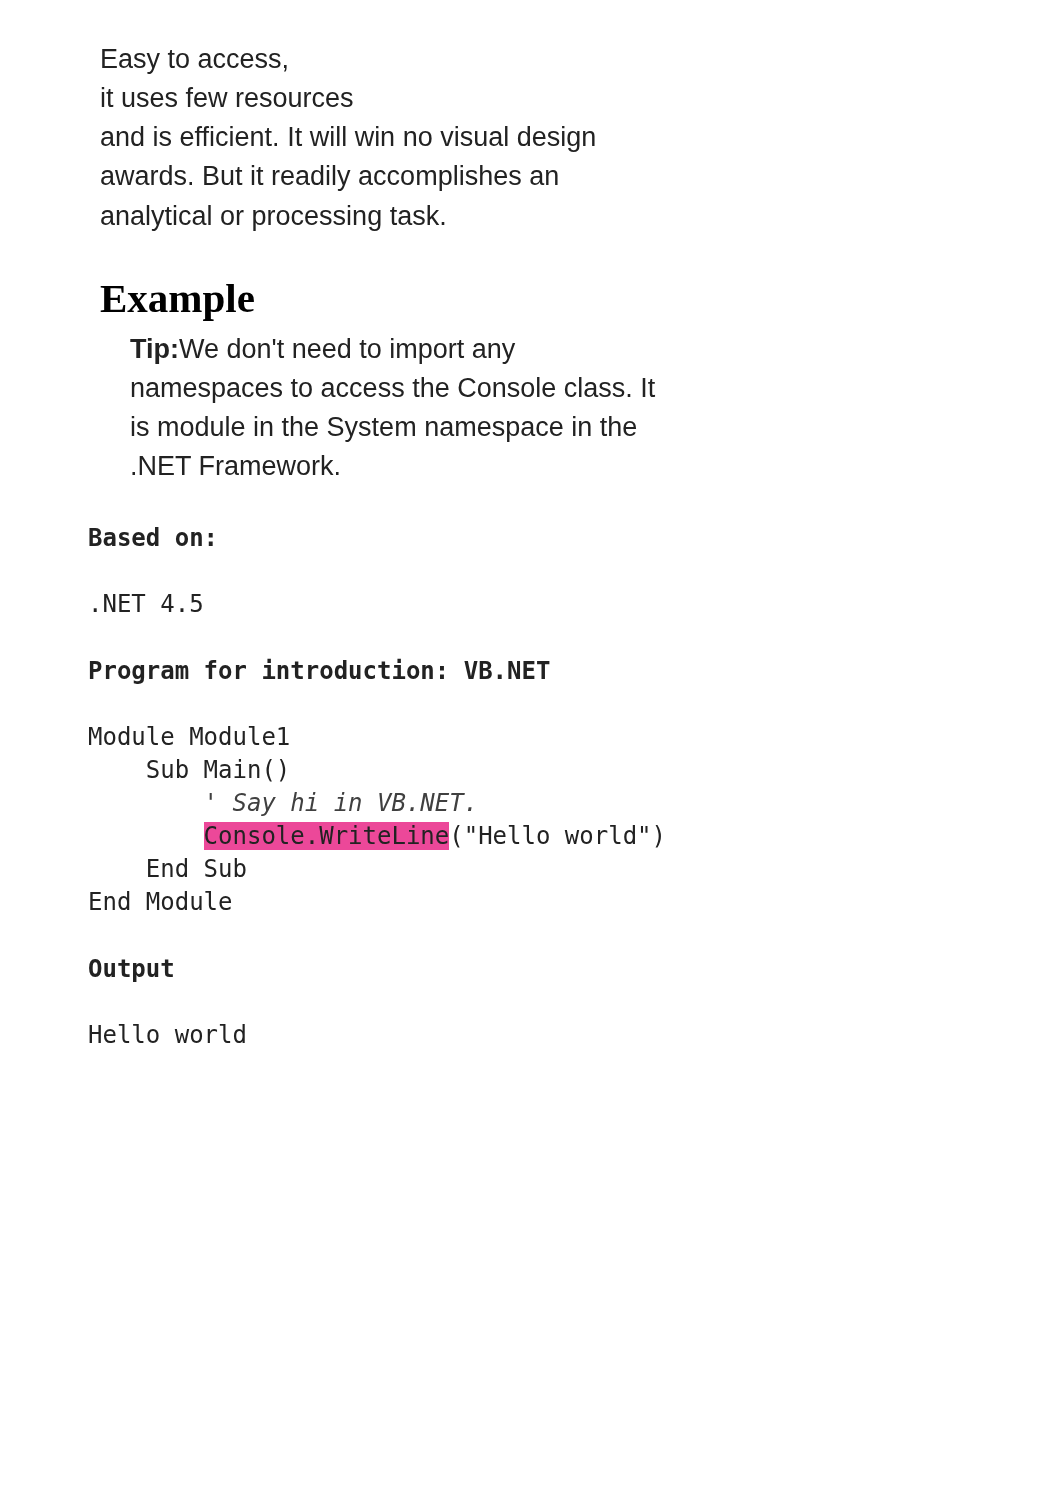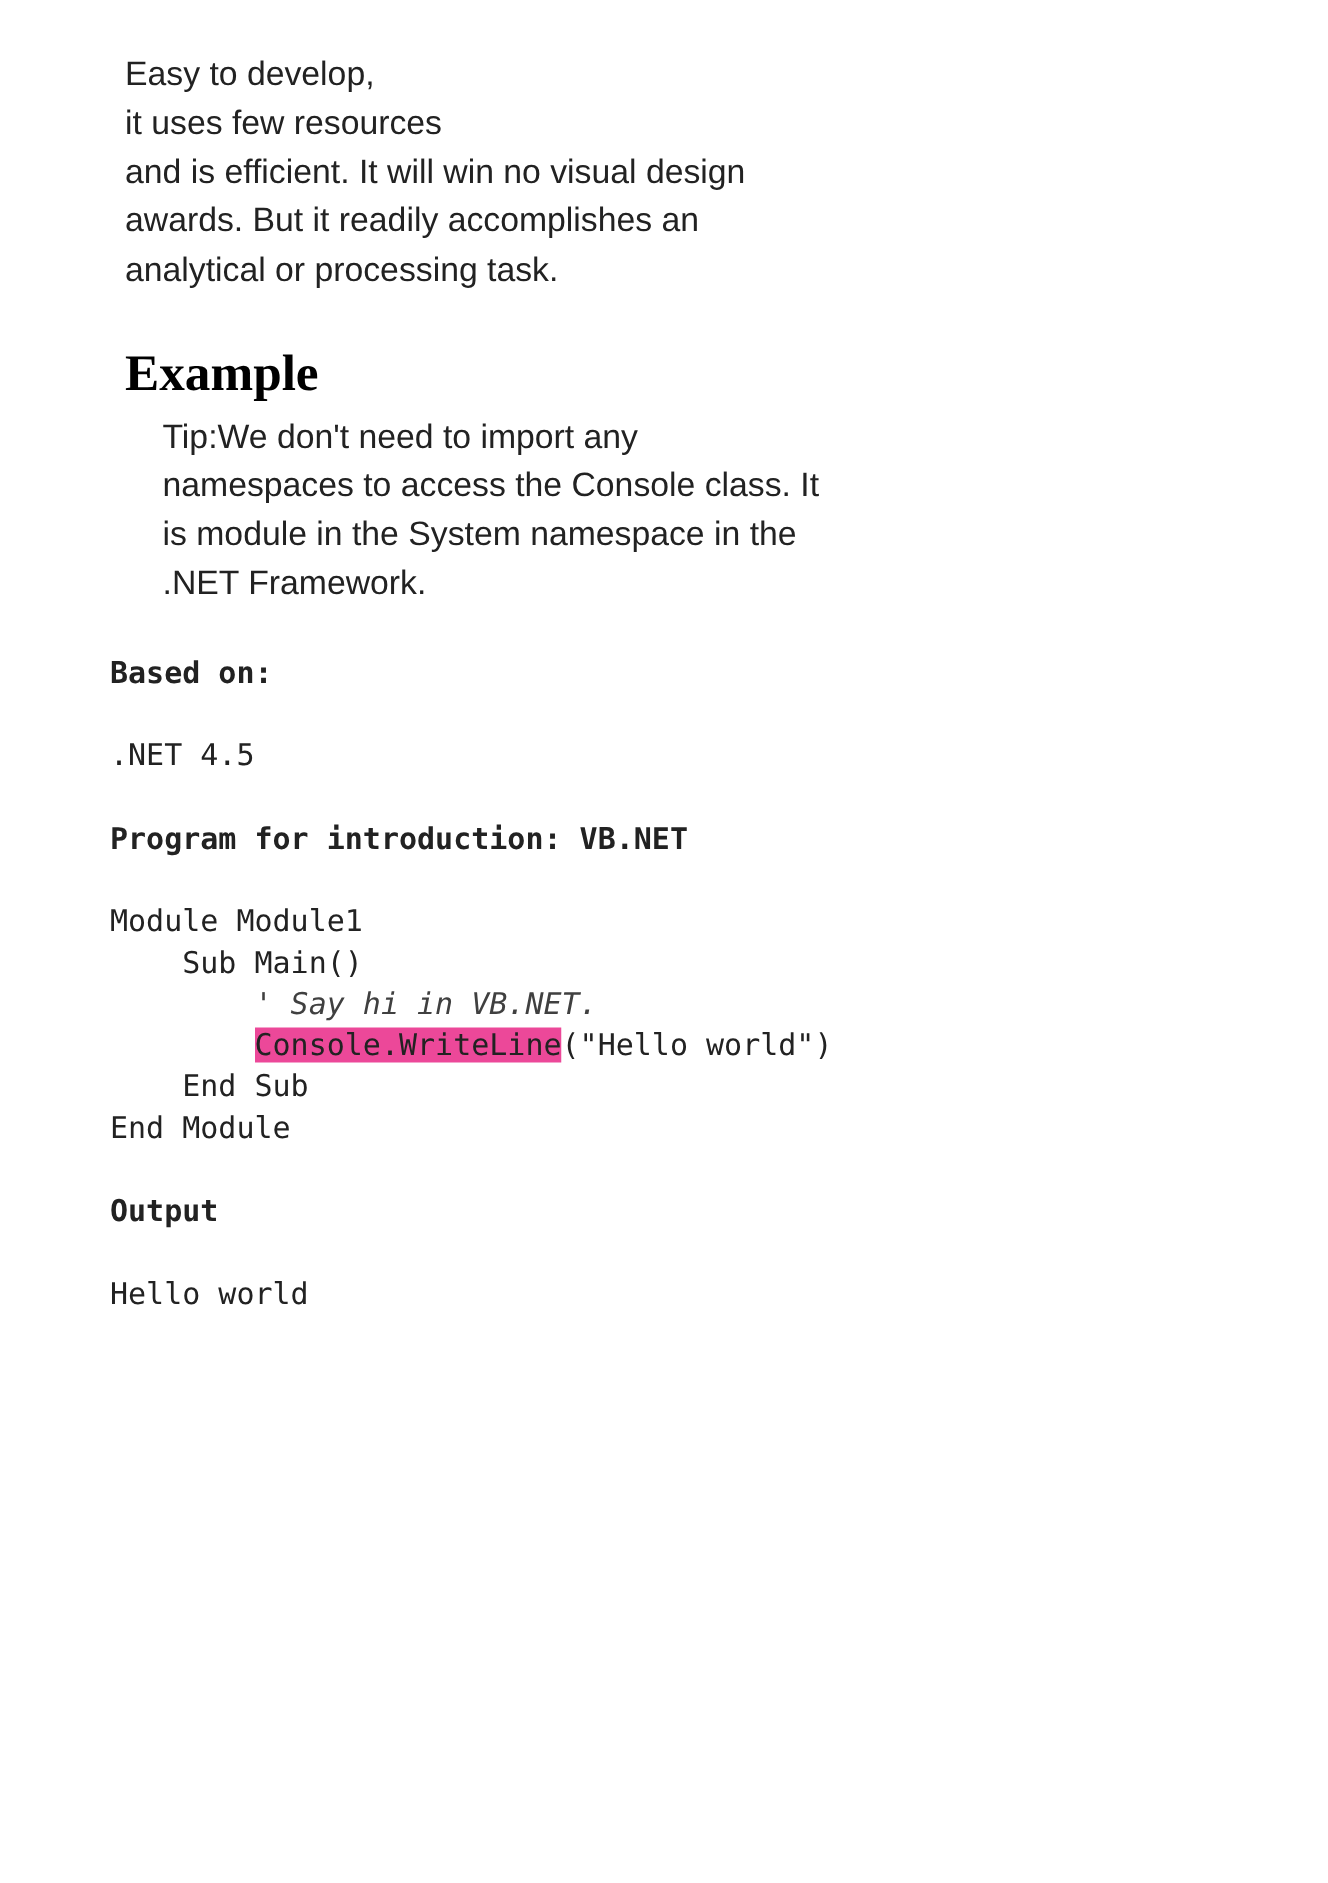--- a/index.html
+++ b/index.html
@@ -38,40 +38,40 @@
   }
   .tip-block {
     padding-left: 30px;
     font-size: 27px;
     line-height: 1.45;
     color: #222;
     max-width: 560px;
     margin-bottom: 36px;
   }
   .tip-block .tip-label {
-    font-weight: normal;
+    font-weight: bold;
   }
   .code-block {
     font-family: "DejaVu Sans Mono", Menlo, Consolas, "Courier New", monospace;
     font-size: 24px;
     line-height: 1.38;
     white-space: pre;
     color: #222;
     padding-left: 88px;
   }
   .code-block .bold { font-weight: bold; }
   .code-block .comment { font-style: italic; color: #404040; }
   .code-block .highlight { background: #ec4899; }
 </style>
 </head>
 <body>
 
 <div class="content">
   <p class="intro">
-    <span>Easy to develop,</span><br>
+    <span>Easy to access,</span><br>
     <span class="italic">it uses few resources</span><br>
     <span class="italic">and is efficient.</span><span> It will win no visual design awards. But it readily accomplishes an analytical or processing task.</span>
   </p>
 
   <h2 class="example">Example</h2>
 
 
   <p class="tip-block">
     <span class="tip-label">Tip:</span><span>We don't need to import any namespaces to access the Console class. It is module in the System namespace in the .NET Framework.</span>
   </p>

